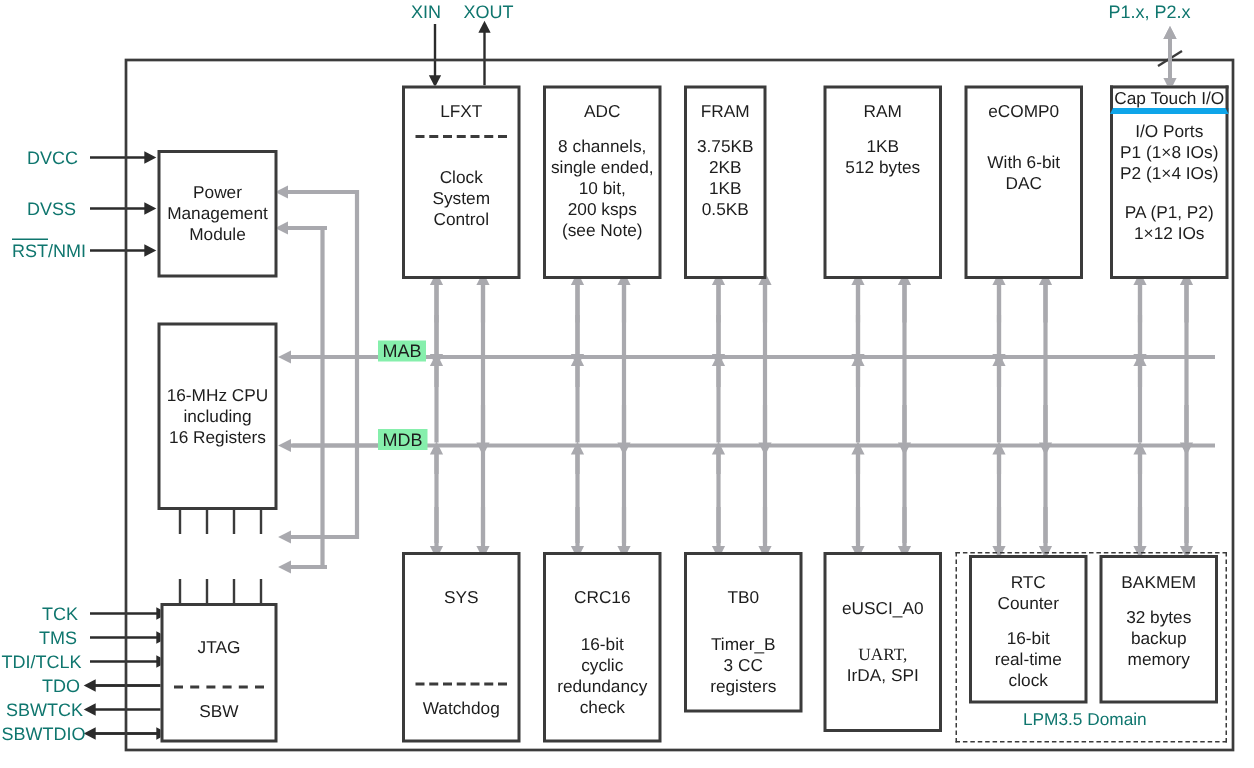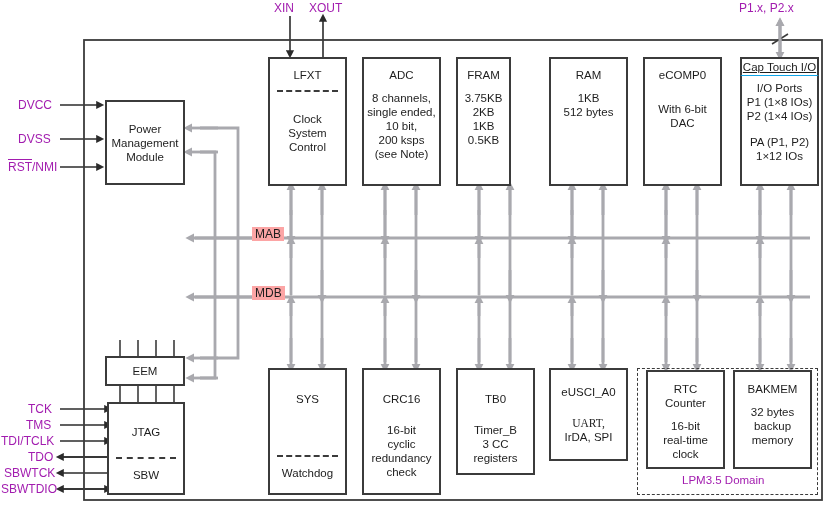--- a/index.html
+++ b/index.html
@@ -8,28 +8,28 @@
   #svg-layer{position:absolute;left:0;top:0;width:836px;height:512px;}
   .blk{position:absolute;box-sizing:border-box;border:2px solid #3b3b3b;background:#fff;
        display:flex;flex-direction:column;align-items:center;justify-content:flex-start;
        font-size:11.5px;color:#1d1d1d;line-height:14px;text-align:center;z-index:5;}
   .blk .ttl{margin-top:9px;}
   .blk .sub{margin-top:9px;}
   .blk.ctr{justify-content:center;}
   .blk.ctr .ttl{margin-top:0;}
   .blk.ctr .sub{margin-top:9px;font-family:Liberation Serif, serif;}
   .dashdiv{width:82%;border-top:2px dashed #3b3b3b;margin:8px 0 0 0;}
-  .lbl{position:absolute;font-size:12px;color:#a21caf;white-space:nowrap;z-index:6;}
+  .lbl{position:absolute;font-size:12px;color:#0f766e;white-space:nowrap;z-index:6;}
   .lbl.r{text-align:right;}
   .lpm{position:absolute;border:1.6px dashed #3b3b3b;background:transparent;z-index:2;box-sizing:border-box;}
   .bar{position:absolute;box-sizing:border-box;border:2px solid #3b3b3b;border-bottom:none;
        background:#fff;font-size:11.5px;color:#1d1d1d;display:flex;align-items:center;
        justify-content:center;z-index:6;}
   .ovln{text-decoration:overline;}
-  .buslbl{position:absolute;font-size:12px;color:#1d1d1d;background:#fca5a5;padding:0 3px;z-index:7;}
+  .buslbl{position:absolute;font-size:12px;color:#1d1d1d;background:#86efac;padding:0 3px;z-index:7;}
 </style>
 </head>
 <body>
 
 <div id="diagram">
 
   <svg id="svg-layer" viewBox="0 0 836 512">
     <defs>
       <marker id="gA" markerWidth="10" markerHeight="10" refX="4.6" refY="5" orient="auto" markerUnits="userSpaceOnUse">
         <path d="M0.6,0.6 L9.2,5 L0.6,9.4 Z" fill="#a9a9ae"></path>
@@ -227,24 +227,26 @@
       <line x1="174" y1="386" x2="174" y2="402"></line>
     </g>
   </svg>
 
   <div class="blk ctr" style="left:105px;top:100px;width:80px;height:85px;">
     <div class="ttl">Power</div>
     <div>Management</div>
     <div>Module</div>
   </div>
 
-
-  <div class="blk ctr" style="left:105px;top:356px;width:80px;height:30px;">
-    <div class="ttl">EEM</div>
-  </div>
+  <div class="blk ctr" style="left:105px;top:215px;width:80px;height:125px;">
+    <div class="ttl">16-MHz CPU</div>
+    <div>including</div>
+    <div>16 Registers</div>
+  </div>
+
 
   <div class="blk" style="left:268px;top:57px;width:79px;height:129px;">
     <div class="ttl">LFXT</div>
     <div class="dashdiv"></div>
     <div class="sub" style="margin-top:20px;">Clock</div>
     <div>System</div>
     <div>Control</div>
   </div>
 
   <div class="blk" style="left:107px;top:402px;width:78px;height:93px;justify-content:flex-start;">
@@ -282,21 +284,21 @@
     <div>DAC</div>
   </div>
 
   <div class="blk" style="left:740px;top:57px;width:79px;height:129px;padding-top:22px;">
     <div>I/O Ports</div>
     <div>P1 (1×8 IOs)</div>
     <div>P2 (1×4 IOs)</div>
     <div style="margin-top:12px;">PA (P1, P2)</div>
     <div>1×12 IOs</div>
   </div>
-  <div class="bar" style="left:740px;top:57px;width:79px;height:19px;border-bottom:1px solid #0ea5e9;text-decoration:underline;">
+  <div class="bar" style="left:740px;top:57px;width:79px;height:19px;border-bottom:4px solid #0ea5e9;">
     <span>Cap Touch I/O</span>
   </div>
 
   <div class="blk" style="left:268px;top:368px;width:79px;height:127px;">
     <div class="ttl" style="margin-top:22px;">SYS</div>
     <div class="dashdiv" style="margin-top:49px;"></div>
     <div class="sub">Watchdog</div>
   </div>
 
   <div class="blk" style="left:362px;top:368px;width:79px;height:127px;">
@@ -307,21 +309,21 @@
     <div>check</div>
   </div>
 
   <div class="blk" style="left:456px;top:368px;width:79px;height:107px;">
     <div class="ttl" style="margin-top:22px;">TB0</div>
     <div class="sub" style="margin-top:17px;">Timer_B</div>
     <div>3 CC</div>
     <div>registers</div>
   </div>
 
-  <div class="blk ctr" style="left:549px;top:368px;width:79px;height:93px;">
+  <div class="blk ctr" style="left:549px;top:368px;width:79px;height:120px;">
     <div class="ttl">eUSCI_A0</div>
     <div class="sub" style="margin-top:17px;">UART,</div>
     <div>IrDA, SPI</div>
   </div>
 
   <div class="lpm" style="left:637px;top:368px;width:181px;height:127px;"></div>
 
   <div class="blk" style="left:646px;top:370px;width:79px;height:99px;">
     <div class="ttl" style="margin-top:10px;">RTC</div>
     <div>Counter</div>

